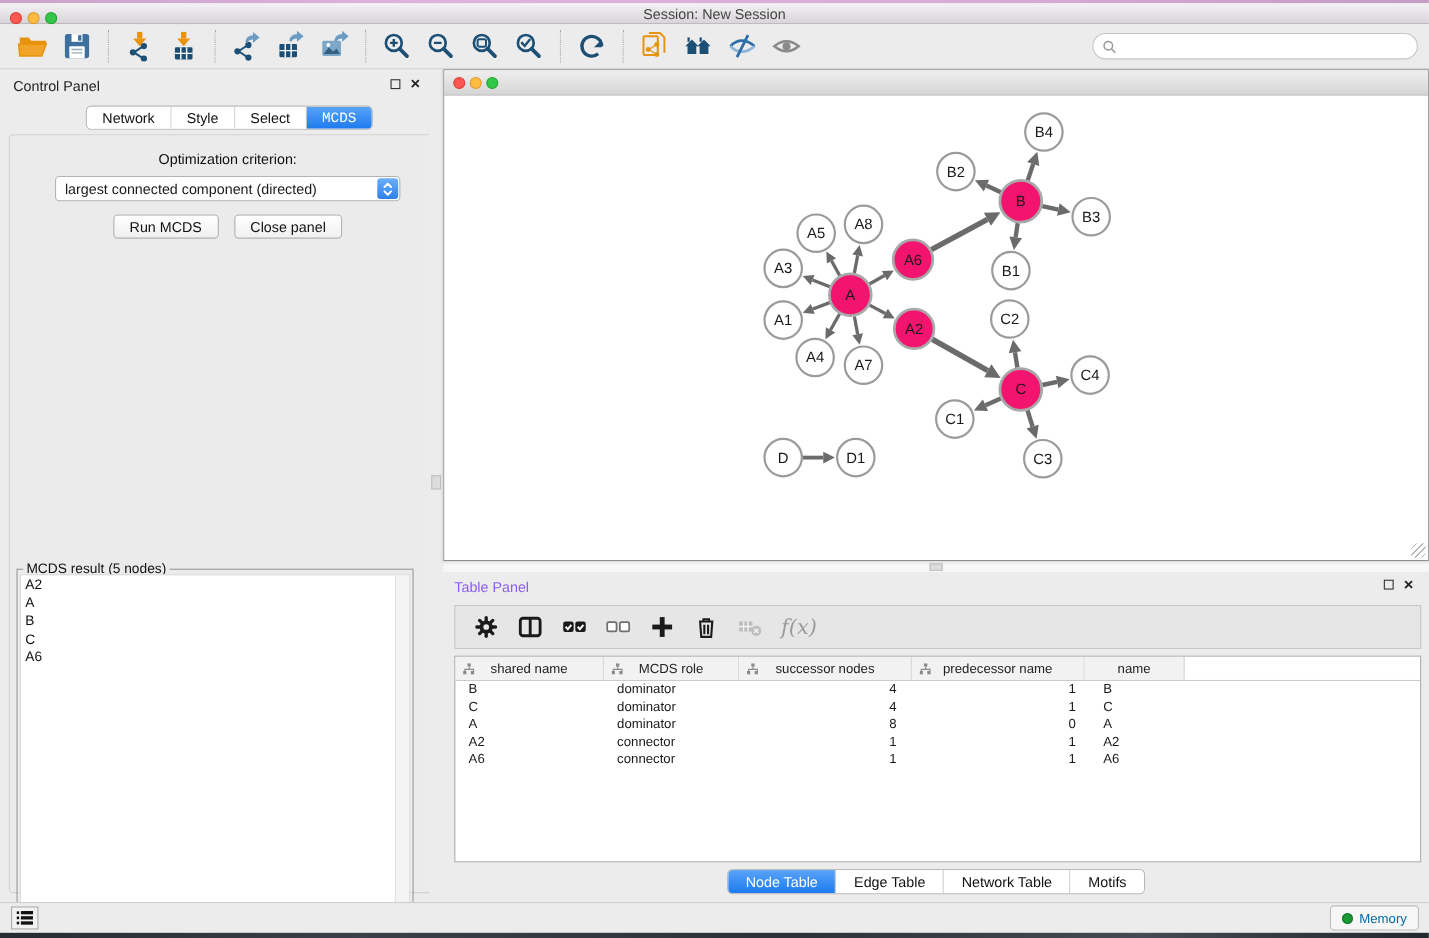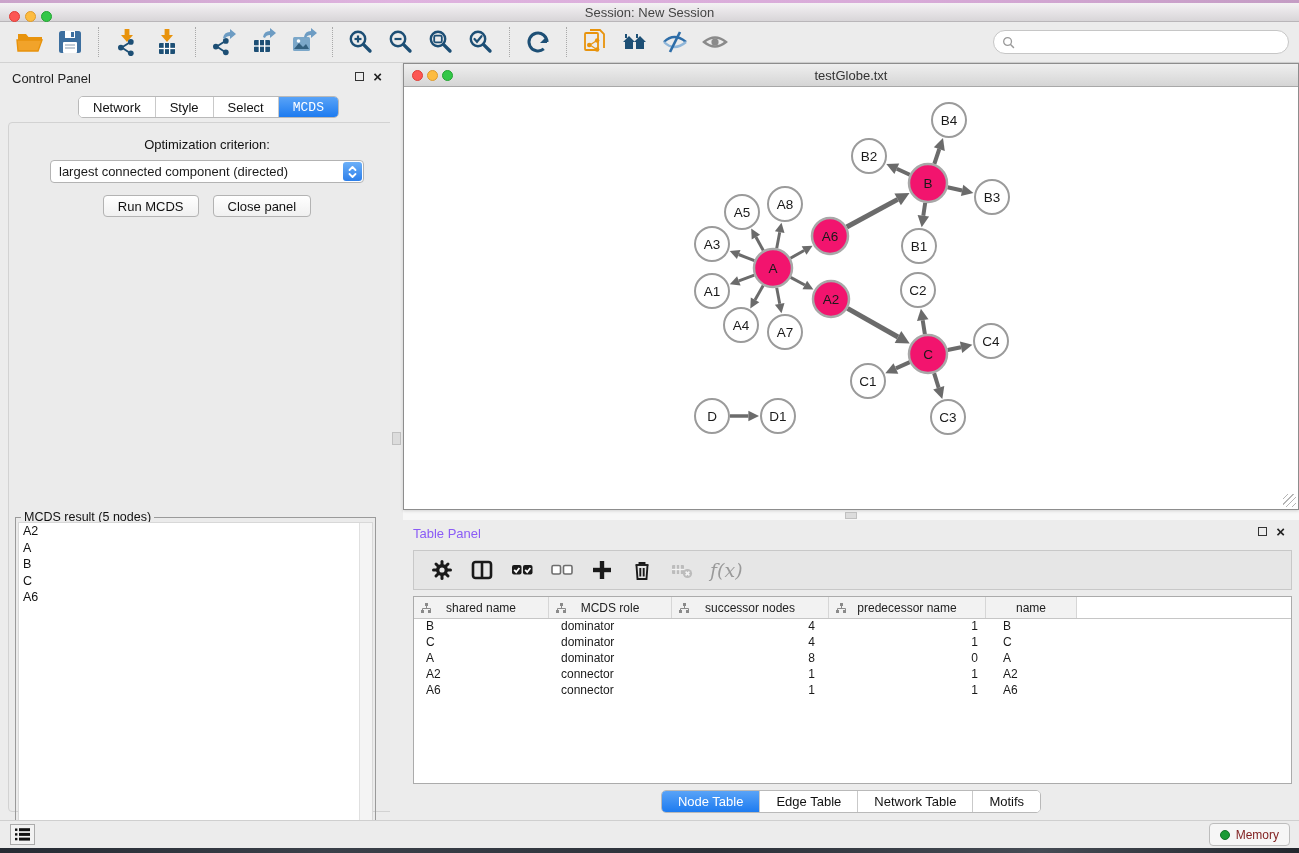--- a/index.html
+++ b/index.html
@@ -99,21 +99,21 @@
   .tp-tabs { position:absolute; left:0; right:0; top:270px; display:flex; justify-content:center; }
   .tp-tabs-inner { display:flex; border:1px solid #b9b9b9; border-radius:5px; overflow:hidden; height:23px; background:#fff; }
   .tp-tab { padding:0 16px; font-size:13px; display:flex; align-items:center; border-right:1px solid #c9c9c9; background:#fff; color:#111; }
   .tp-tab:last-child { border-right:none; }
   .tp-tab.active { background:linear-gradient(#59a3f7,#1d7bf0); color:#fff; }
 
   
   .statusbar { position:absolute; left:0; top:820px; width:1299px; height:28px; background:#ececec; border-top:1px solid #cfcfcf; }
   .status-list-btn { position:absolute; left:10px; top:3px; width:25px; height:21px; background:#f2f2f2; border:1px solid #ababab; display:flex; align-items:center; justify-content:center; }
   .memory-btn { position:absolute; right:9px; top:2px; height:23px; padding:0 10px; background:#f6f6f6; border:1px solid #bdbdbd;
-    border-radius:4px; display:flex; align-items:center; gap:6px; font-size:12px; color:#7f1d1d; }
+    border-radius:4px; display:flex; align-items:center; gap:6px; font-size:12px; color:#0369a1; }
   .memory-dot { width:10px; height:10px; border-radius:50%; background:#199a35; border:1px solid #127328; }
   .desktop-strip-bottom { position:absolute; left:0; top:848px; width:1299px; height:5px; background:linear-gradient(90deg,#262b33,#3a4049 25%,#2c3139 55%,#454b54 80%,#23272e); }
 </style>
 </head>
 <body>
 
 <div class="desktop-strip-top"></div>
 <div class="titlebar">
   <span class="traffic t-red"></span>
   <span class="traffic t-yellow"></span>
@@ -362,21 +362,20 @@
     <div class="v-grip"></div>
   </div>
 
 <div class="desktop">
 
   <div class="net-window">
     <div class="net-titlebar">
       <span class="net-traffic nt-red"></span>
       <span class="net-traffic nt-yellow"></span>
       <span class="net-traffic nt-green"></span>
-      <div class="net-title">testGlobe.txt</div>
     </div>
     <div class="net-canvas">
       <svg id="graph-svg" width="894" height="421" viewBox="0 0 894 421">
           <line x1="359.3" y1="163.5" x2="351.9" y2="150.1" stroke="#6b6b6b" stroke-width="3"></line>
           <polygon points="347.2,141.6 356.1,147.8 347.7,152.5" fill="#6b6b6b"></polygon>
           <line x1="372.7" y1="161.3" x2="375.7" y2="145.2" stroke="#6b6b6b" stroke-width="3"></line>
           <polygon points="377.5,135.7 380.5,146.1 370.9,144.3" fill="#6b6b6b"></polygon>
           <line x1="350.4" y1="173.7" x2="334.7" y2="167.5" stroke="#6b6b6b" stroke-width="3"></line>
           <polygon points="325.7,164.0 336.5,163.0 332.9,172.0" fill="#6b6b6b"></polygon>
           <line x1="350.3" y1="188.1" x2="334.9" y2="193.9" stroke="#6b6b6b" stroke-width="3"></line>

